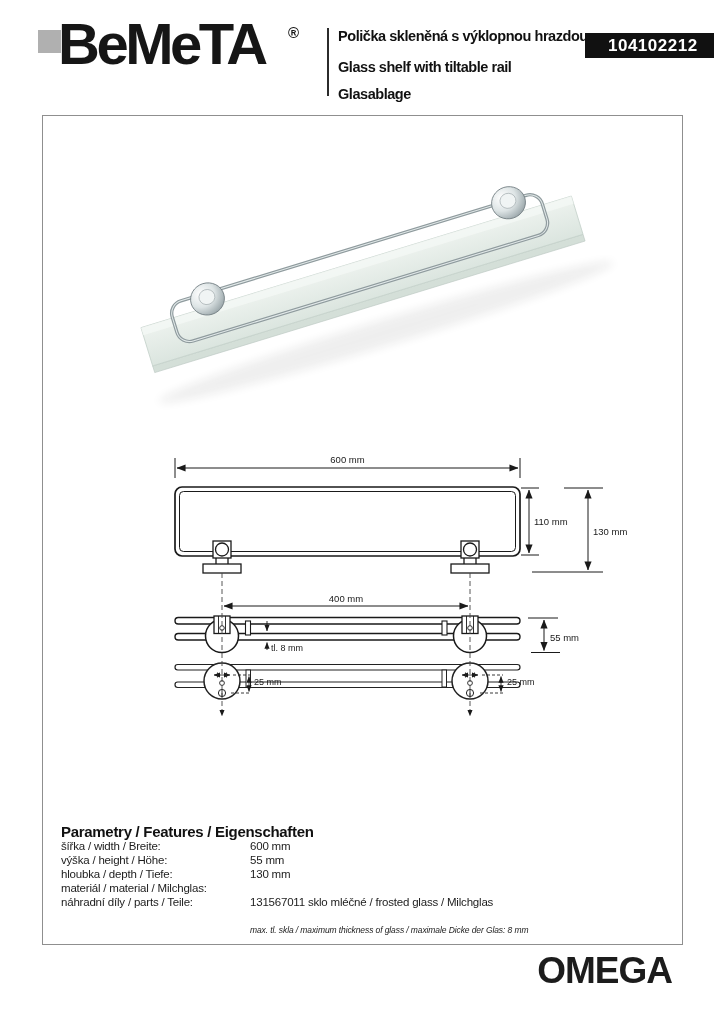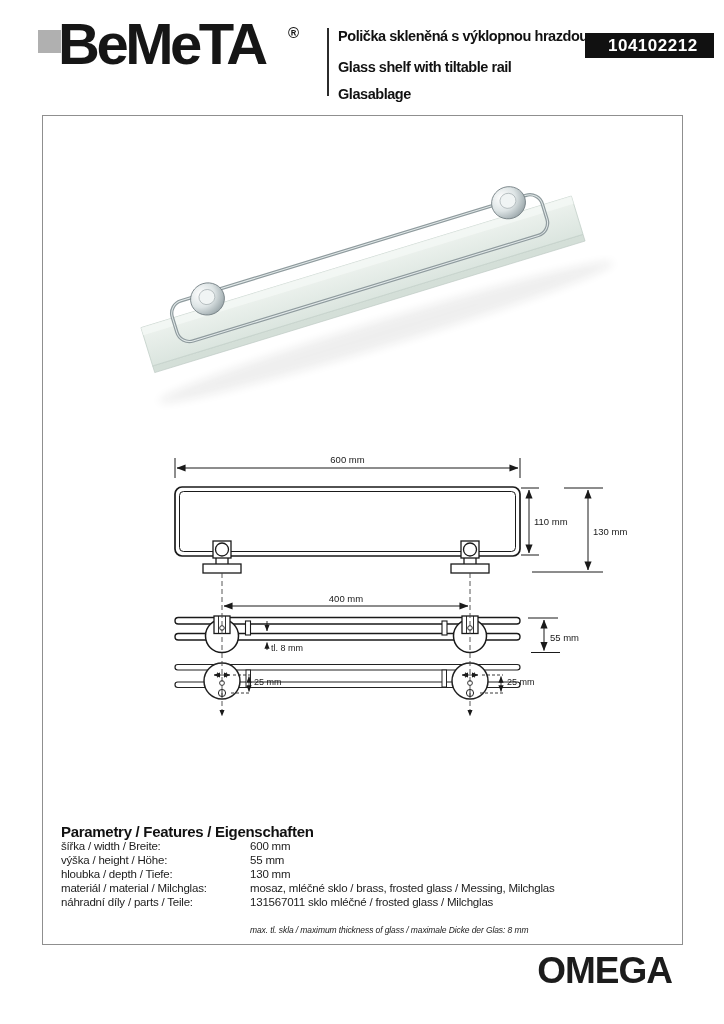--- a/index.html
+++ b/index.html
@@ -232,21 +232,20 @@
     <div class="param-row">
       <div class="param-label">výška / height / Höhe:</div>
       <div class="param-value">55 mm</div>
     </div>
     <div class="param-row">
       <div class="param-label">hloubka / depth / Tiefe:</div>
       <div class="param-value">130 mm</div>
     </div>
     <div class="param-row">
       <div class="param-label">materiál / material / Milchglas:</div>
-      <div class="param-value">mosaz, mléčné sklo / brass, frosted glass / Messing, Milchglas</div>
     </div>
     <div class="param-row">
       <div class="param-label">náhradní díly / parts / Teile:</div>
       <div class="param-value">131567011  sklo mléčné / frosted glass / Milchglas</div>
     </div>
   </div>
   <div class="params-note">max. tl. skla / maximum thickness of glass / maximale Dicke der Glas: 8 mm</div>
 
   <div class="brand">OMEGA</div>
 

